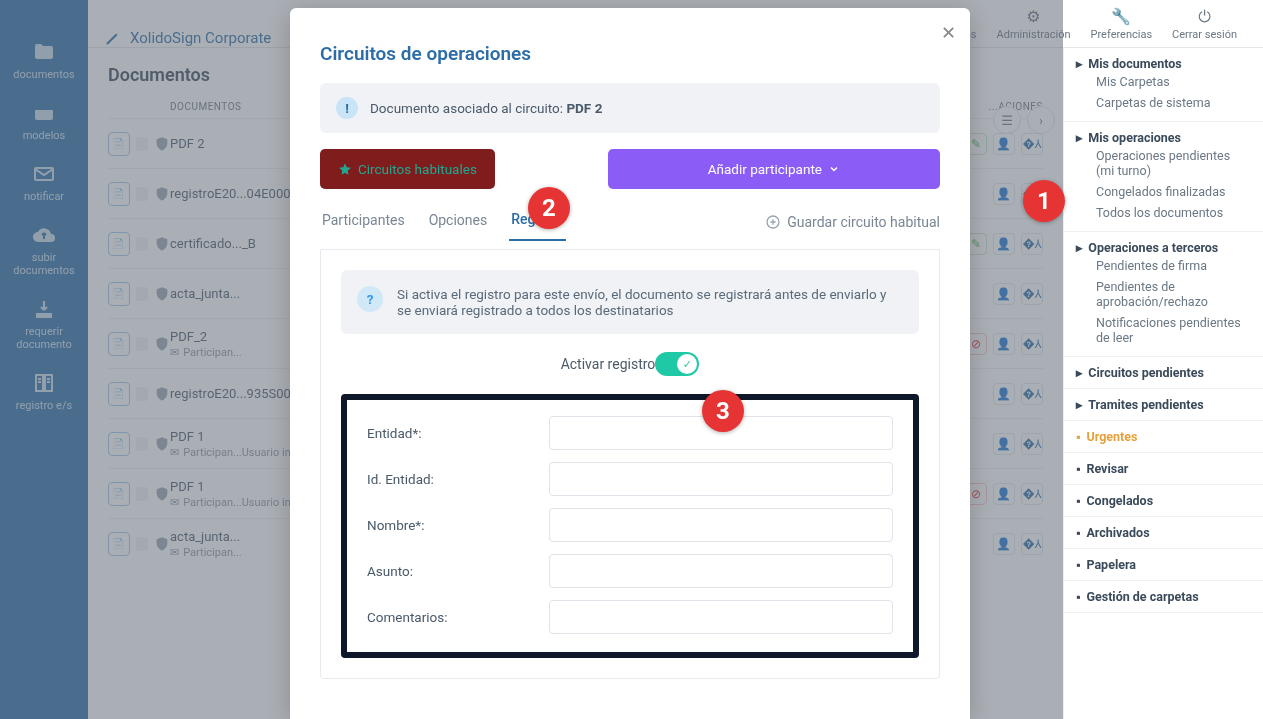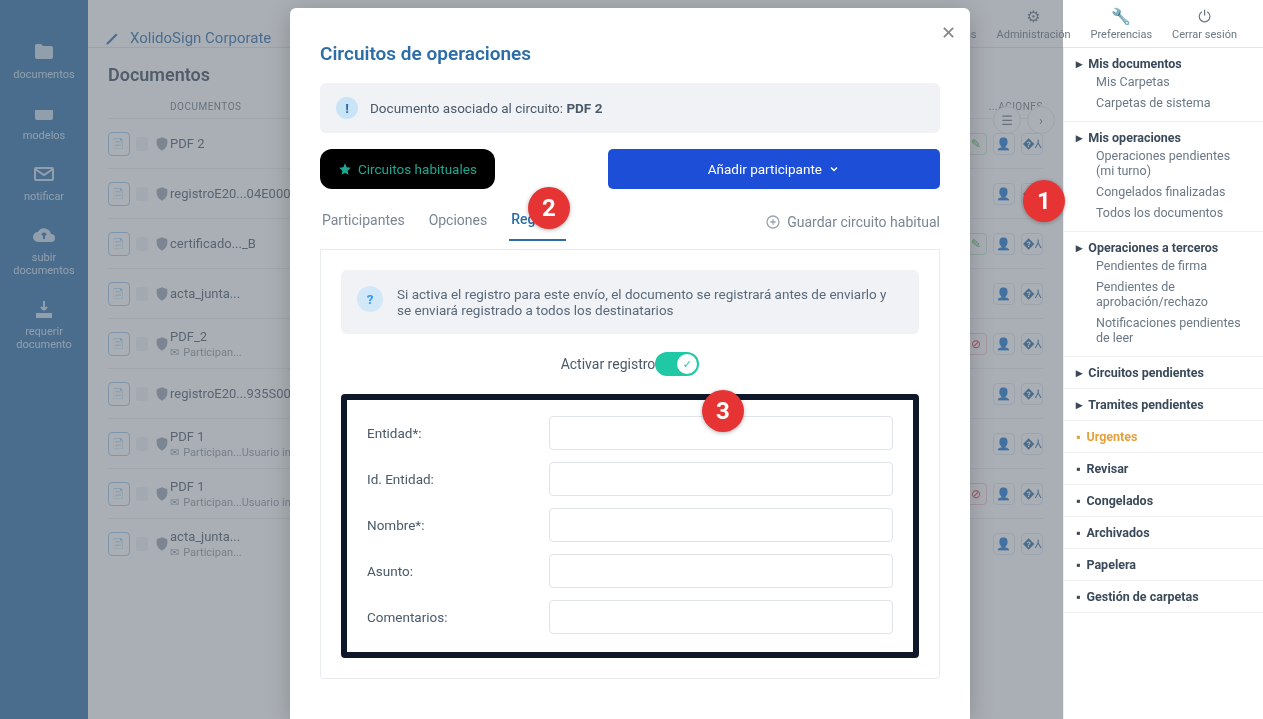--- a/index.html
+++ b/index.html
@@ -34,22 +34,22 @@
 .right-panel .sec-head.urgent { color: #e6a03c; }
 .right-panel .sec-item { padding: 3px 0 3px 20px; color: #6b7885; cursor:pointer;}
 .overlay { position: absolute; inset: 0; background: rgba(100,110,120,0.55); }
 .modal { position: absolute; left: 290px; top: 8px; width: 680px; bottom: 0; background: #fff; border-radius: 6px 6px 0 0; box-shadow: 0 4px 24px rgba(0,0,0,0.2); padding: 0; overflow:hidden; }
 .modal .close-x { position: absolute; right: 14px; top: 14px; font-size: 18px; color: #888; cursor: pointer; }
 .modal .m-body { padding: 34px 30px 10px; height: 100%; overflow-y:auto;}
 .modal h3 { font-size: 19px; color: #2c6da8; font-weight: 600; margin-bottom: 18px; }
 .modal .assoc-box { background: #f0f2f5; border-radius: 6px; padding: 14px 16px; display: flex; align-items: center; gap: 12px; font-size: 13.5px; color: #4a5a6a; margin-bottom: 16px;}
 .modal .assoc-box .info-badge { width: 22px; height: 22px; background: #c9e3f7; color: #2c6da8; border-radius: 50%; display:flex; align-items:center; justify-content:center; font-weight:700;}
 .modal .action-row { display: flex; gap: 12px; margin-bottom: 14px; align-items:center;}
-.modal .btn-hab { background: #000000; color: #1fa890; padding: 12px 18px; border-radius: 12px; font-size: 13.5px; display:flex; align-items:center; gap:6px; cursor:pointer;}
-.modal .btn-add { flex: 1; background: #1d4ed8; color: #fff; padding: 12px 18px; border-radius: 5px; font-size: 13.5px; text-align:center; cursor:pointer; display:flex; align-items:center; justify-content:center; gap:6px;}
+.modal .btn-hab { background: #7f1d1d; color: #1fa890; padding: 12px 18px; border-radius: 5px; font-size: 13.5px; display:flex; align-items:center; gap:6px; cursor:pointer;}
+.modal .btn-add { flex: 1; background: #8b5cf6; color: #fff; padding: 12px 18px; border-radius: 5px; font-size: 13.5px; text-align:center; cursor:pointer; display:flex; align-items:center; justify-content:center; gap:6px;}
 .modal .tabs { display: flex; gap: 20px; border-bottom: 0; margin-bottom: 9px; align-items:center; }
 .modal .tab { padding: 8px 2px 12px; font-size: 14px; color: #7a8694; cursor:pointer; }
 .modal .tab.active { color: #2c6da8; border-bottom: 2.5px solid #2c6da8; font-weight:500;}
 .modal .save-hab { margin-left:auto; color:#7a8694; font-size:14px; display:flex; align-items:center; gap:6px; cursor:pointer;}
 .modal .tab-content { border: 1px solid #e7ebef; border-top: 1px solid #e7ebef; border-radius: 0 0 4px 4px; padding: 20px; margin-top:-1px;}
 .modal .reg-info { background: #f0f2f5; border-radius: 6px; padding: 16px; display:flex; gap:14px; align-items:flex-start; font-size:13.5px; color:#5a6a7a; margin-bottom:18px;}
 .modal .reg-info .q { width:26px; height:26px; min-width:26px; border-radius:50%; background:#d0e8f8; color:#3598f4; display:flex; align-items:center; justify-content:center; font-weight:700;}
 .modal .activar-row { display:flex; align-items:center; justify-content:center; margin-bottom:18px; font-size:14px; color:#4a5a6a;}
 .toggle { width:44px; height:24px; background:#1fc9a5; border-radius:12px; position:relative; cursor:pointer;}
 .toggle .knob { position:absolute; right:2px; top:2px; width:20px; height:20px; background:#fff; border-radius:50%; display:flex; align-items:center; justify-content:center; color:#1fc9a5; font-size:11px;}
@@ -97,20 +97,30 @@
         <path d="M12 10v6m0-6l-2 2m2-2l2 2" stroke="#2c6da8" stroke-width="2" fill="none"></path>
       </svg>
     <span>subir documentos</span>
   </div>
   <div class="sidebar-item">
     <svg class="ico" viewBox="0 0 24 24" fill="#c8dced">
         <path d="M5 17h14v3H5zM12 4v9m0 0l-3-3m3 3l3-3" stroke="#c8dced" stroke-width="2" fill="none"></path>
         <rect x="5" y="17" width="14" height="3"></rect>
       </svg>
     <span>requerir documento</span>
+  </div>
+  <div class="sidebar-item">
+    <svg class="ico" viewBox="0 0 24 24" fill="none" stroke="#c8dced" stroke-width="2">
+        <path d="M4 4h7v16H4zM13 4h7v16h-7z"></path>
+        <line x1="6" y1="8" x2="9" y2="8"></line>
+        <line x1="6" y1="11" x2="9" y2="11"></line>
+        <line x1="15" y1="8" x2="18" y2="8"></line>
+        <line x1="15" y1="11" x2="18" y2="11"></line>
+      </svg>
+    <span>registro e/s</span>
   </div>
 </div>
 
 <div class="topbar">
   <div class="brand">
     <svg width="18" height="18" viewBox="0 0 24 24" fill="#2c6da8">
         <path d="M3 21l3-1 12-12-2-2L4 18l-1 3z"></path>
       </svg>
     <span>XolidoSign Corporate</span>
   </div>

